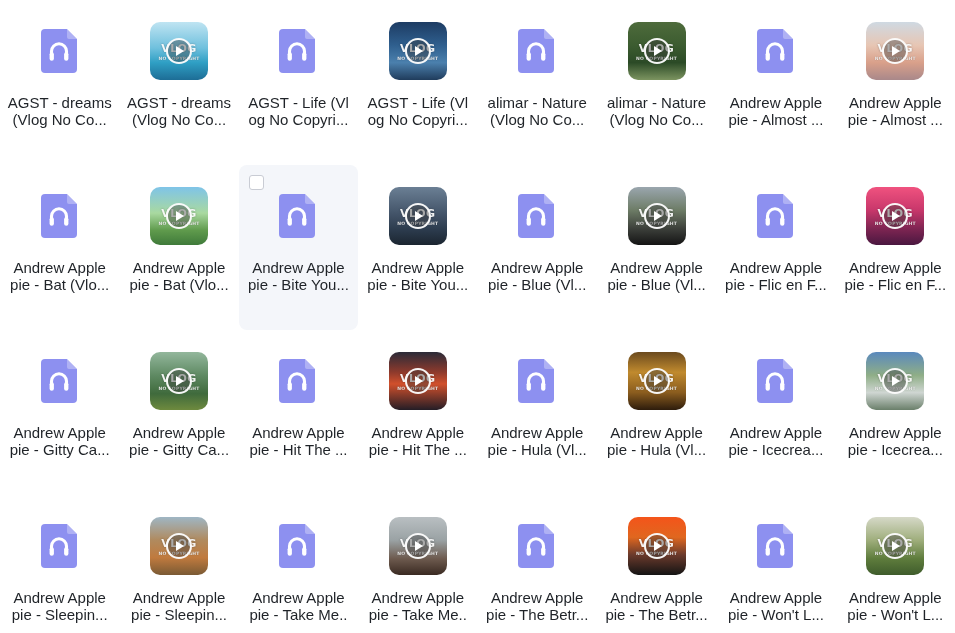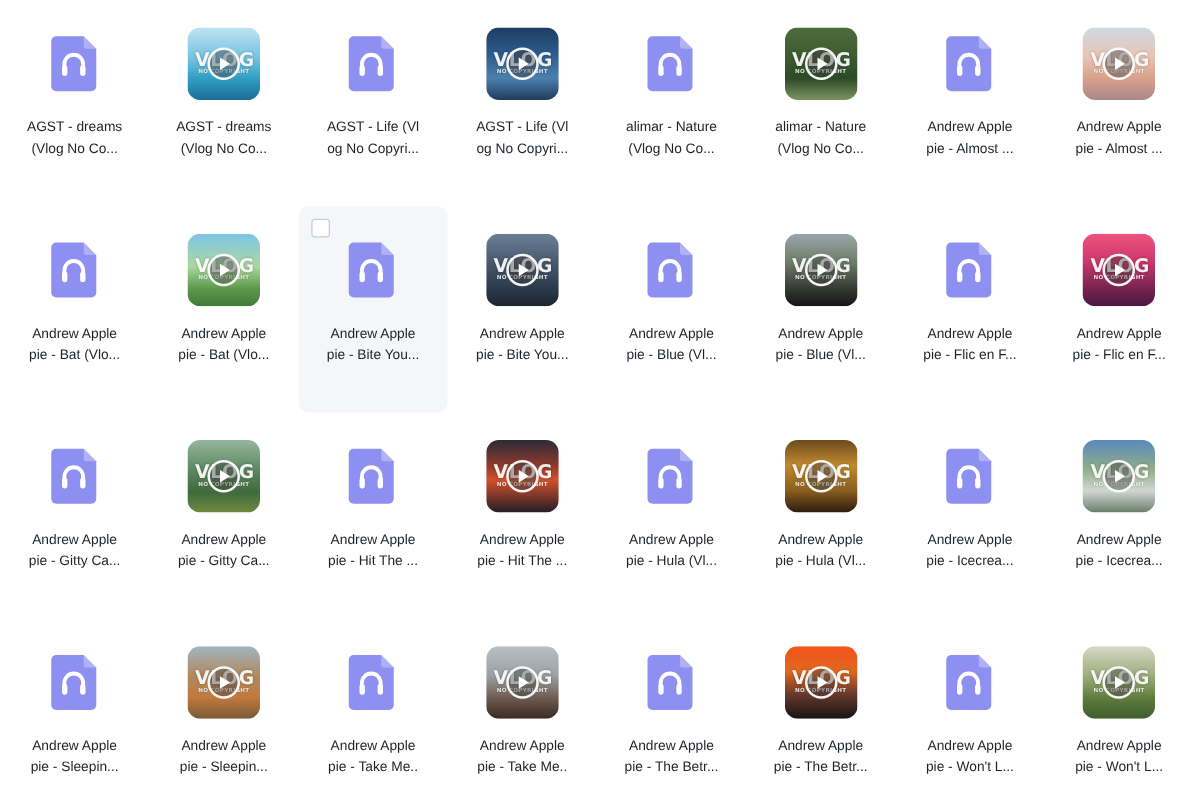--- a/index.html
+++ b/index.html
@@ -65,21 +65,21 @@
     position: absolute;
     left: 50%; top: 50%;
     transform: translate(-50%,-50%);
     width: 46px;
     text-align: center;
     pointer-events: none;
   }
   .wm-top {
     font-family: "DejaVu Sans", sans-serif;
     font-weight: 700;
-    font-size: 15px;
+    font-size: 11px;
     line-height: 15px;
     color: rgba(255,255,255,0.92);
     letter-spacing: 0.5px;
     text-shadow: 0 0 2px rgba(0,0,0,0.35);
   }
   .wm-bot {
     font-family: "DejaVu Sans", sans-serif;
     font-weight: 700;
     font-size: 4.5px;
     line-height: 6px;
@@ -106,21 +106,21 @@
     margin-left: 2px;
     border-left: 8px solid #ffffff;
     border-top: 5px solid transparent;
     border-bottom: 5px solid transparent;
   }
 
   .file-label {
     margin-top: 14px;
     width: 108px;
     text-align: center;
-    font-size: 11px;
+    font-size: 15px;
     line-height: 17px;
     color: #1f2328;
     font-family: "Liberation Sans", sans-serif;
     word-break: break-word;
     white-space: pre-line;
   }
 </style>
 </head>
 <body>
 

